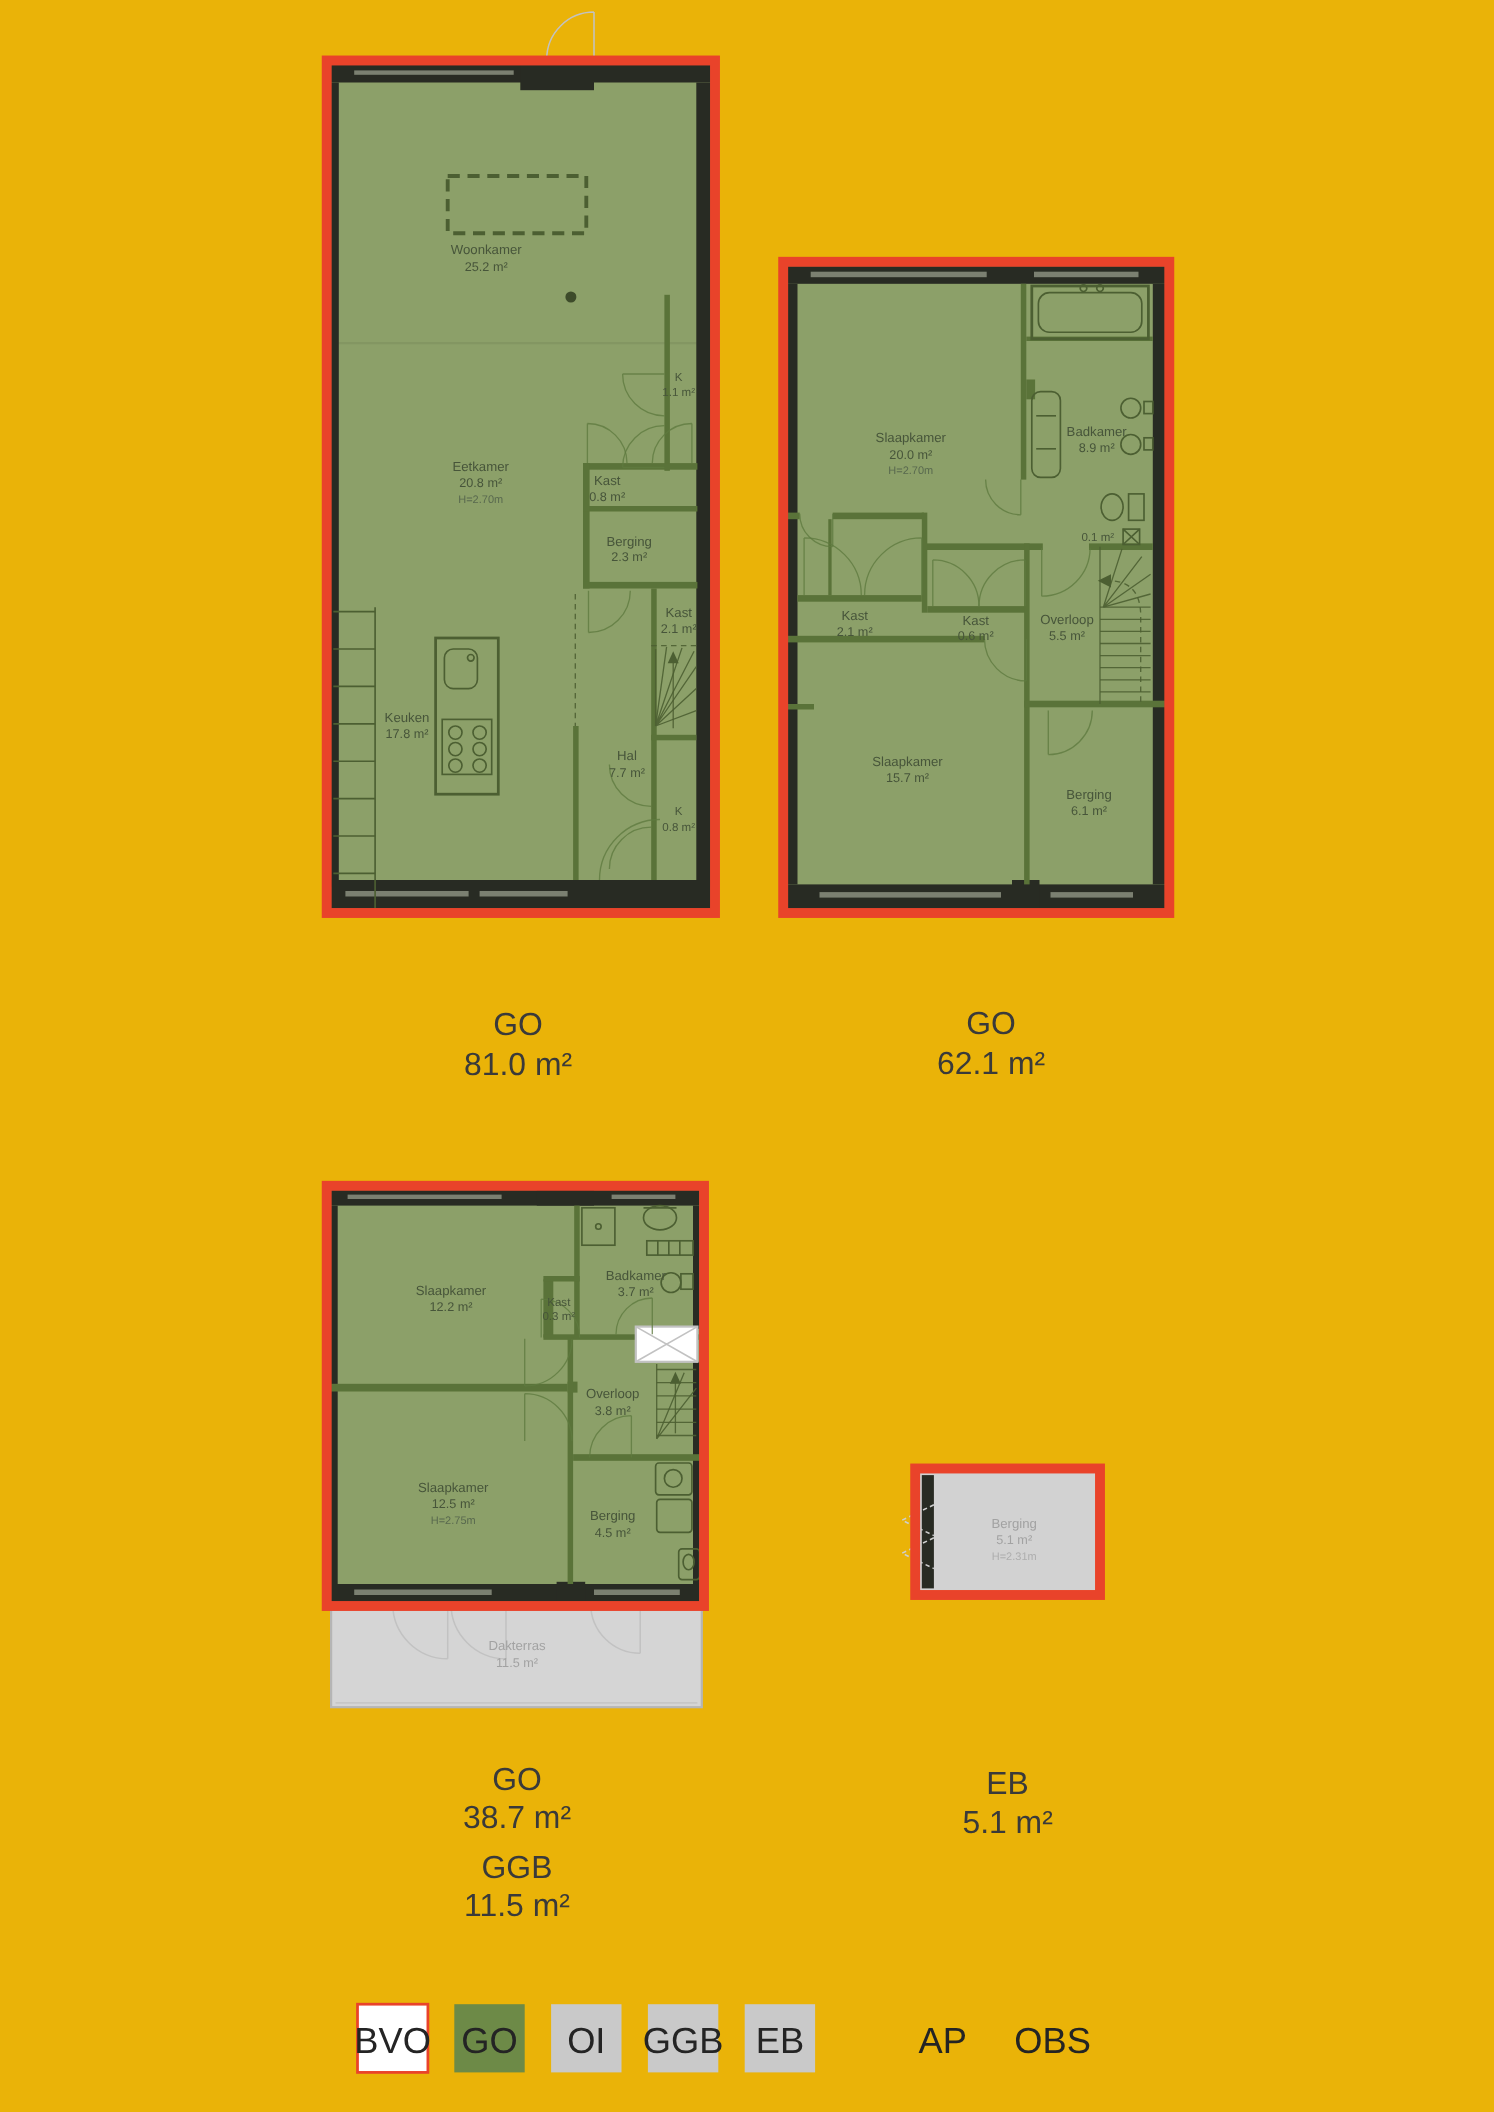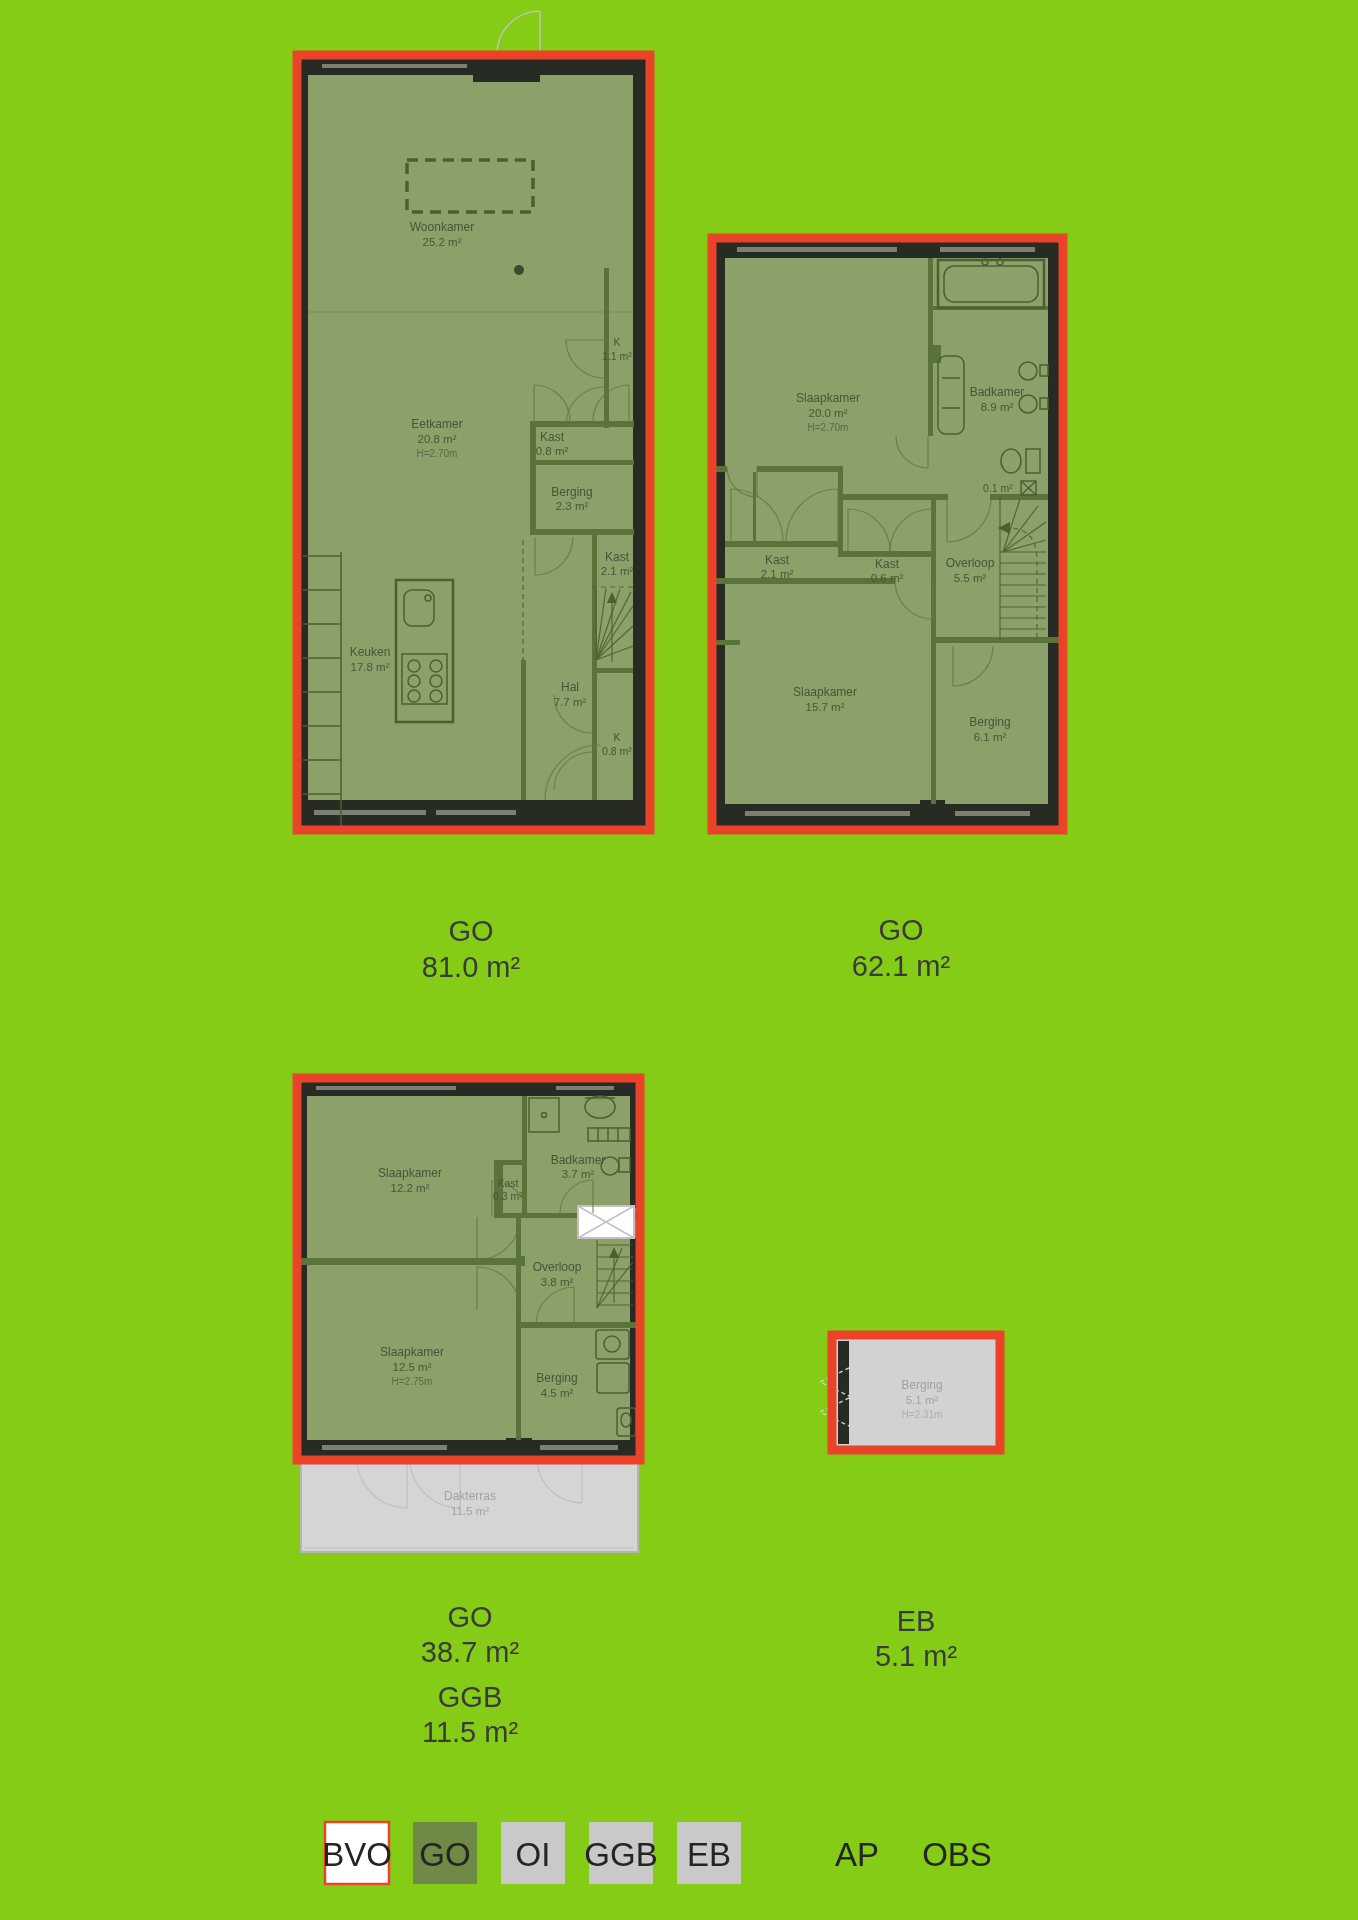--- a/index.html
+++ b/index.html
@@ -1,16 +1,16 @@
 <!DOCTYPE html>
 <html><head>
 <meta charset="utf-8">
 <style>
   html,body{margin:0;padding:0;background:#ffffff;}
-  #page{position:relative;width:1358px;height:1920px;background:#84cc16;overflow:hidden;}
+  #page{position:relative;width:1358px;height:1920px;background:#eab308;overflow:hidden;}
   svg{position:absolute;left:0;top:0;}
   svg text{font-family:"Liberation Sans", sans-serif;}
   .rn{font-size:12px;fill:#47553a;text-anchor:middle}
   .ra{font-size:11.5px;fill:#47553a;text-anchor:middle}
   .rh{font-size:10px;fill:#50604a;text-anchor:middle;opacity:.85}
   .rs{font-size:10.5px;fill:#47553a;text-anchor:middle}
   .gn{font-size:12px;fill:#a2a2a2;text-anchor:middle}
   .ga{font-size:11.5px;fill:#a2a2a2;text-anchor:middle}
   .gh{font-size:10px;fill:#aeaeae;text-anchor:middle}
   .sum{font-size:29px;fill:#3a3a3a;text-anchor:middle}

